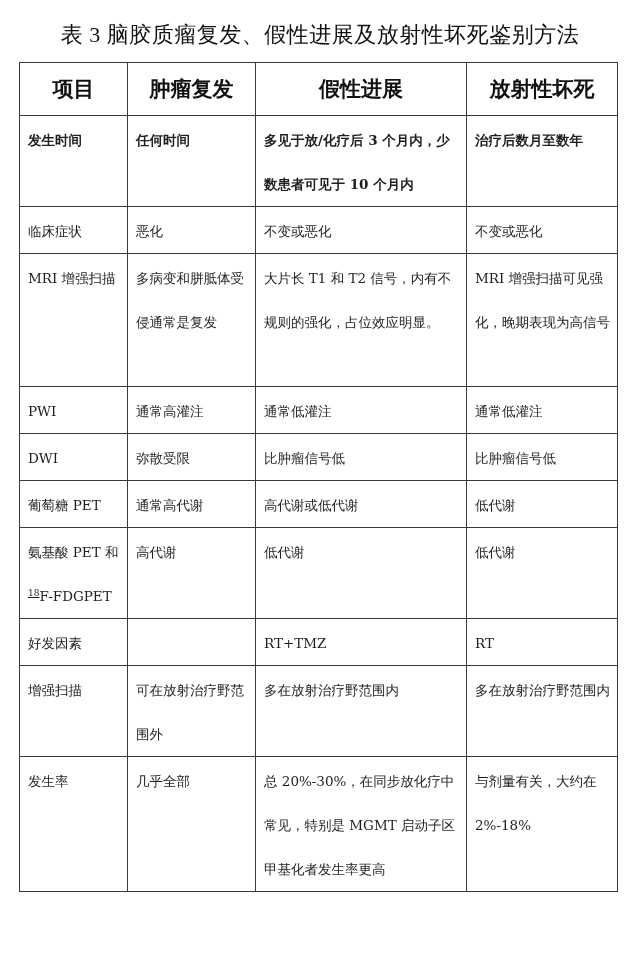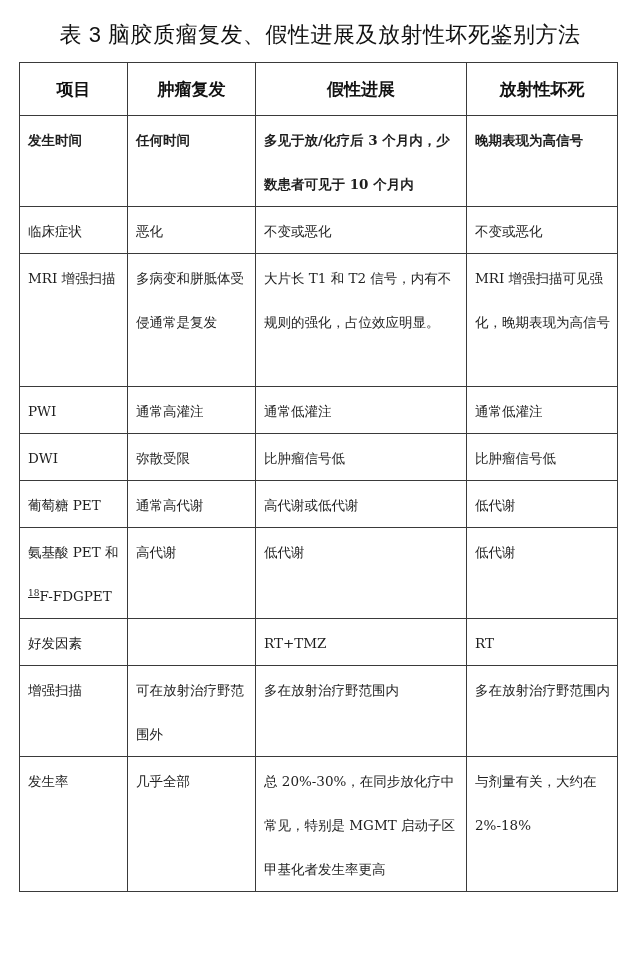--- a/index.html
+++ b/index.html
@@ -3,21 +3,21 @@
 <meta charset="utf-8">
 <style>
   html, body { margin: 0; padding: 0; background: #ffffff; }
   body {
     width: 640px; height: 975px; position: relative; overflow: hidden;
     font-family: "DejaVu Serif", "Liberation Serif", serif;
     color: #1e1e1e;
   }
   .title {
     position: absolute; left: 0; top: 20px; width: 640px; text-align: center;
-    font-family: Liberation Sans, sans-serif;
+    font-family: Liberation Serif, serif;
     font-size: 22px; line-height: 30px; color: #111;
     letter-spacing: 0.5px;
   }
   table.cmp {
     position: absolute; left: 19px; top: 62px;
     width: 598px; border-collapse: collapse; table-layout: fixed;
   }
   table.cmp col.c1 { width: 108px; }
   table.cmp col.c2 { width: 128px; }
   table.cmp col.c3 { width: 211px; }
@@ -26,21 +26,21 @@
     border: 1.5px solid #3a3a3a;
     vertical-align: top;
     text-align: left;
     padding: 0 6px 0 8px;
     font-size: 13.5px;
     line-height: 44px;
     word-break: break-all;
   }
   table.cmp th {
     font-family: "DejaVu Sans", "Liberation Sans", sans-serif;
-    font-weight: bold; text-align: center; font-size: 17px;
+    font-weight: bold; text-align: center; font-size: 21px;
     height: 41px; line-height: 52px; padding: 0;
     color: #111;
   }
   table.cmp td { padding-top: 2px; }
   sup { font-size: 9px; line-height: 0; text-decoration: underline; }
   tr.r-time td    { height: 88px; font-weight: bold; }
   tr.r-clin td    { height: 42px; }
   tr.r-mri td     { height: 130px; }
   tr.r-pwi td     { height: 42px; }
   tr.r-mrs td     { height: 86px; }
@@ -69,21 +69,21 @@
       <th>肿瘤复发</th>
       <th>假性进展</th>
       <th>放射性坏死</th>
     </tr>
   </thead>
   <tbody>
     <tr class="r-time">
       <td>发生时间</td>
       <td>任何时间</td>
       <td>多见于放/化疗后 3 个月内，少数患者可见于 10 个月内</td>
-      <td>晚期表现为高信号</td>
+      <td>治疗后数月至数年</td>
     </tr>
     <tr class="r-clin">
       <td>临床症状</td>
       <td>恶化</td>
       <td>不变或恶化</td>
       <td>不变或恶化</td>
     </tr>
     <tr class="r-mri">
       <td>MRI 增强扫描</td>
       <td>多病变和胼胝体受侵通常是复发</td>

